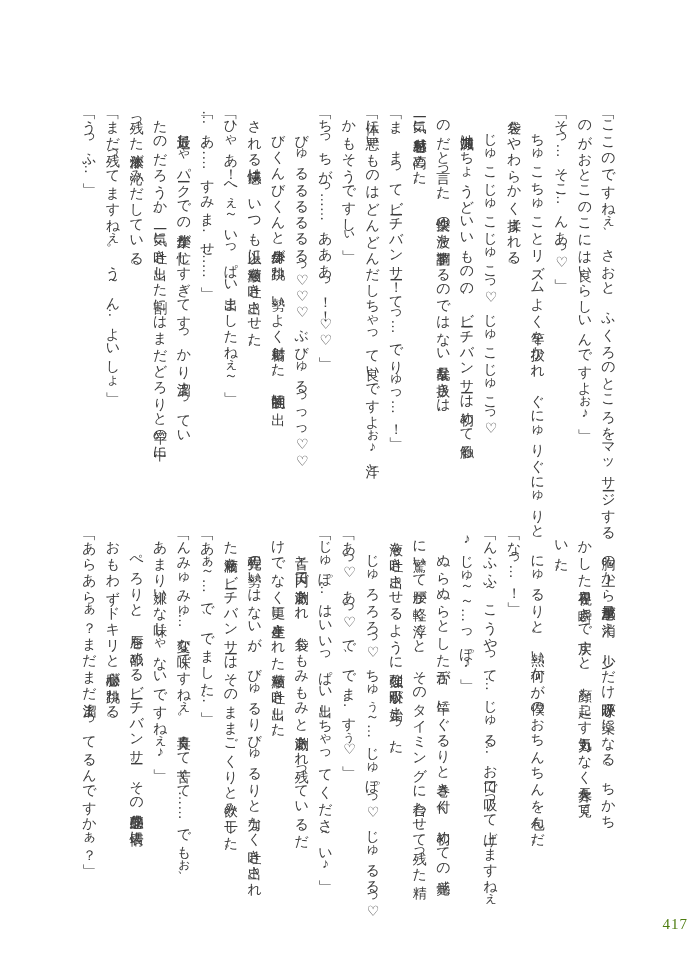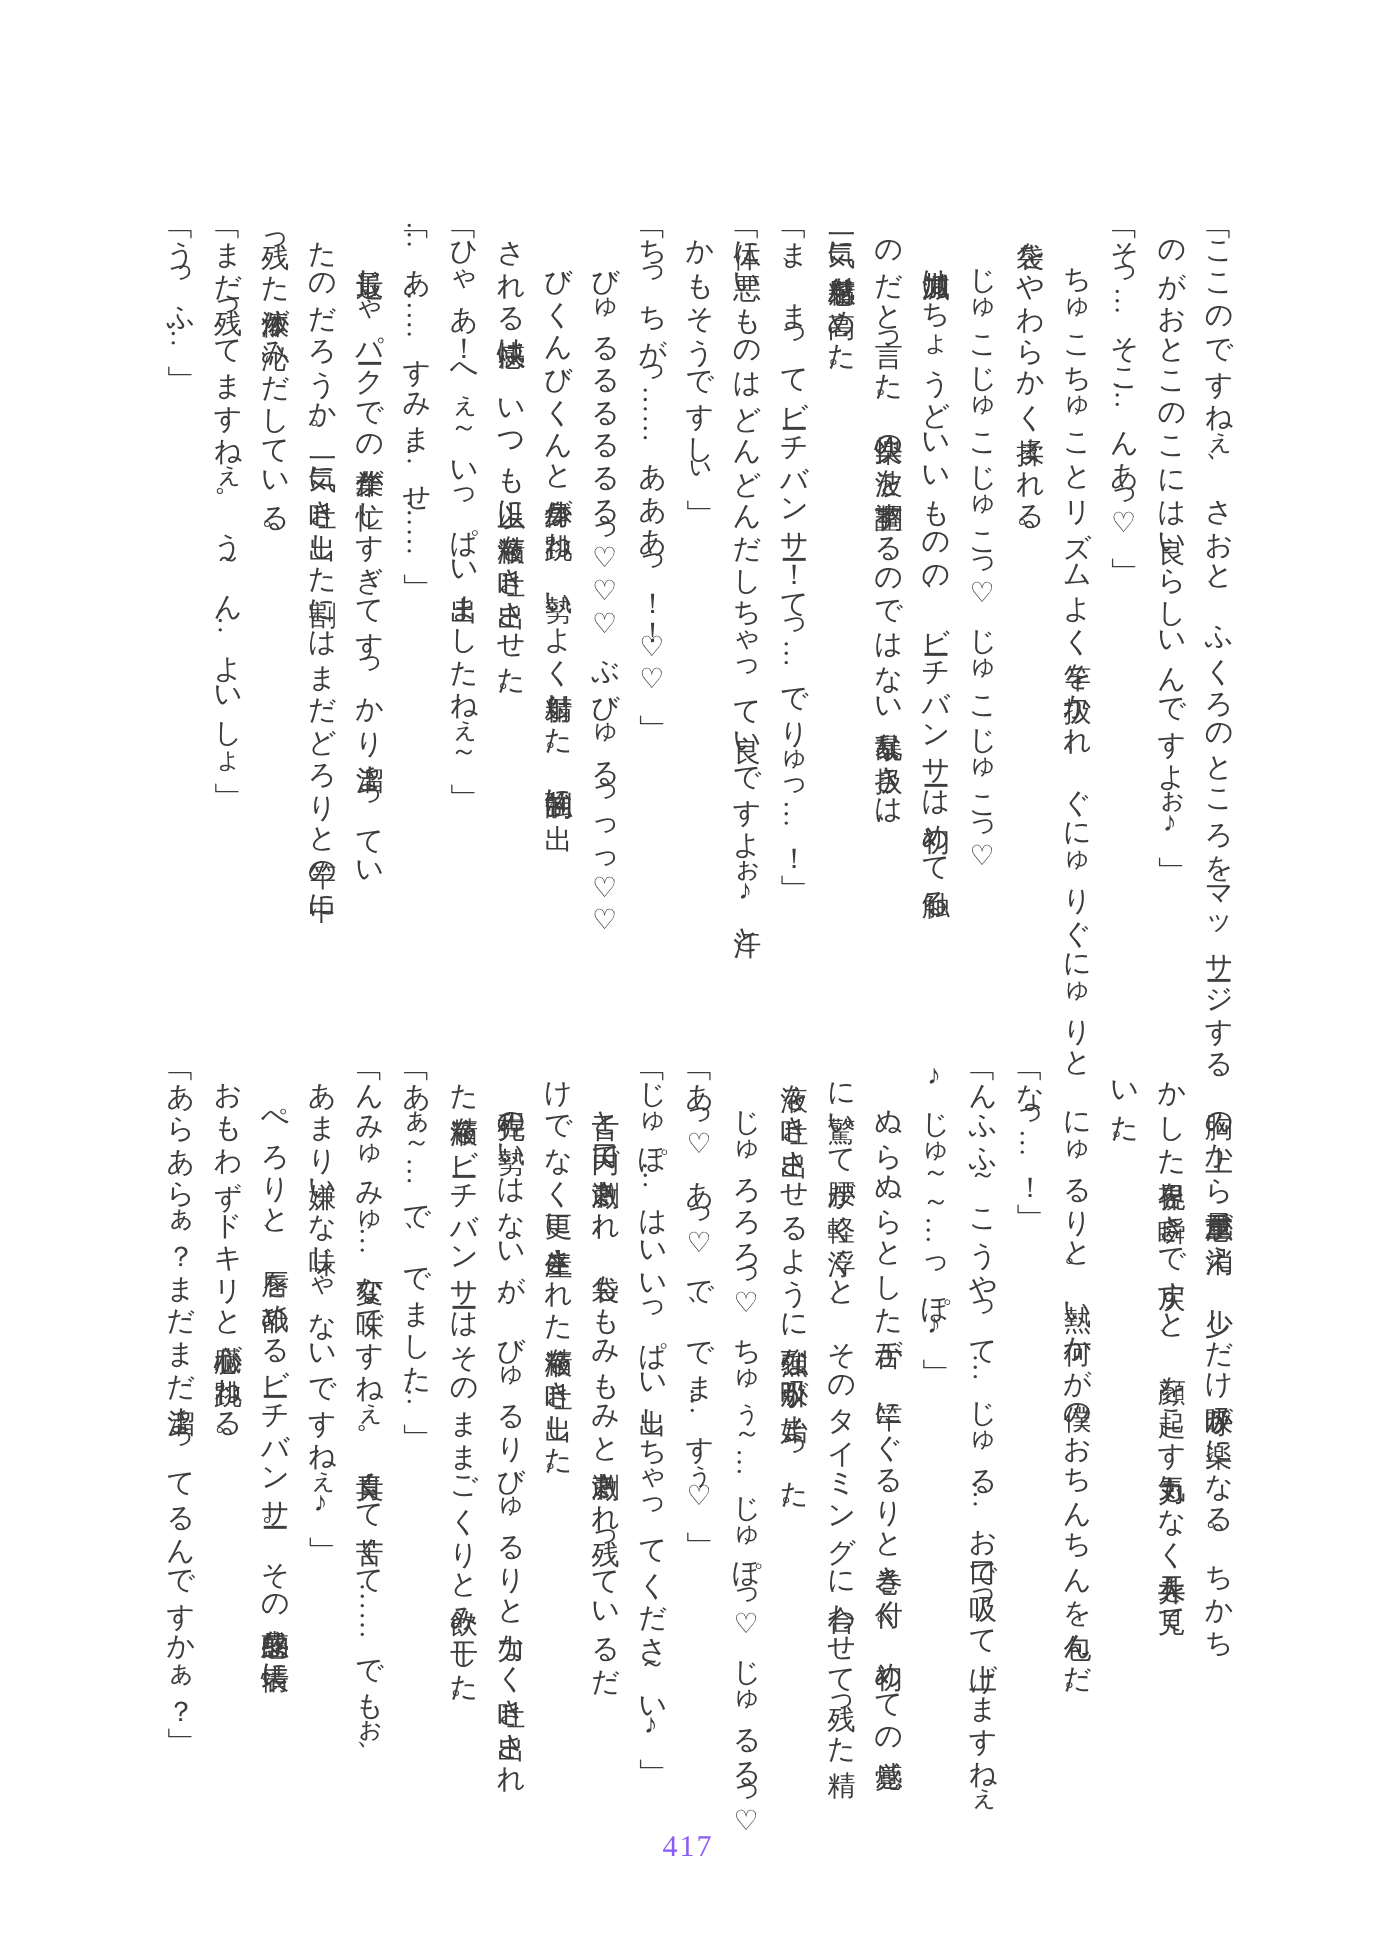--- a/index.html
+++ b/index.html
@@ -32,24 +32,24 @@
     margin: 0;
     padding: 0;
     line-height: 23.6px;   
     white-space: pre;      
   }
   .pagenum {
     position: absolute;
     top: 916px;
     left: 0;
     width: 100%;
-    text-align: center;
+    text-align: right;
     font-size: 15px;
     letter-spacing: 1px;
-    color: #8b5cf6;
+    color: #4d7c0f;
   }
 </style>
 </head>
 <body style="background: rgb(255, 255, 255);">
 
 <div class="page" style="color: rgb(61, 61, 61);">
 
   <div class="vblock top">
 
       <p class="col">「ここのですねぇ、さおと、ふくろのところをマッサージする</p>

